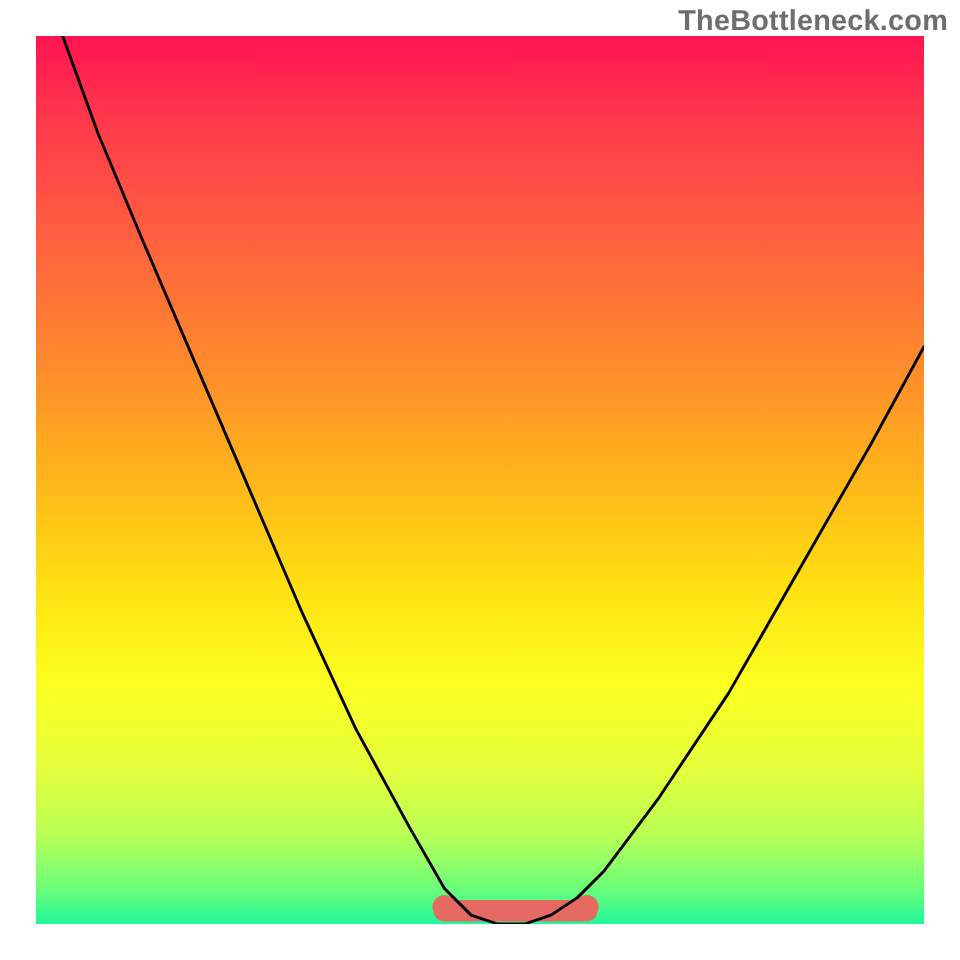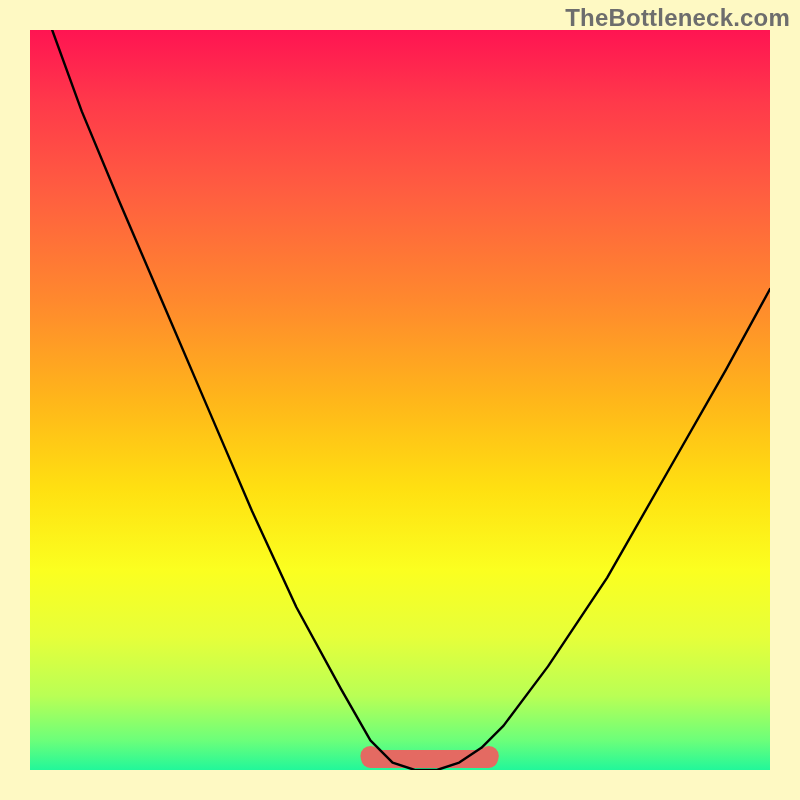--- a/index.html
+++ b/index.html
@@ -8,21 +8,21 @@
     width: 800px;
     height: 800px;
     background: #000;
     overflow: hidden;
     font-family: Arial, Helvetica, sans-serif;
   }
   .frame {
     position: relative;
     width: 800px;
     height: 800px;
-    background: #fef9c3;
+    background: #ffffff;
   }
   .watermark {
     position: absolute;
     top: 4px;
     right: 10px;
     color: #6d6d6d;
     font-size: 24px;
     font-weight: 600;
     letter-spacing: 0.2px;
     z-index: 10;

